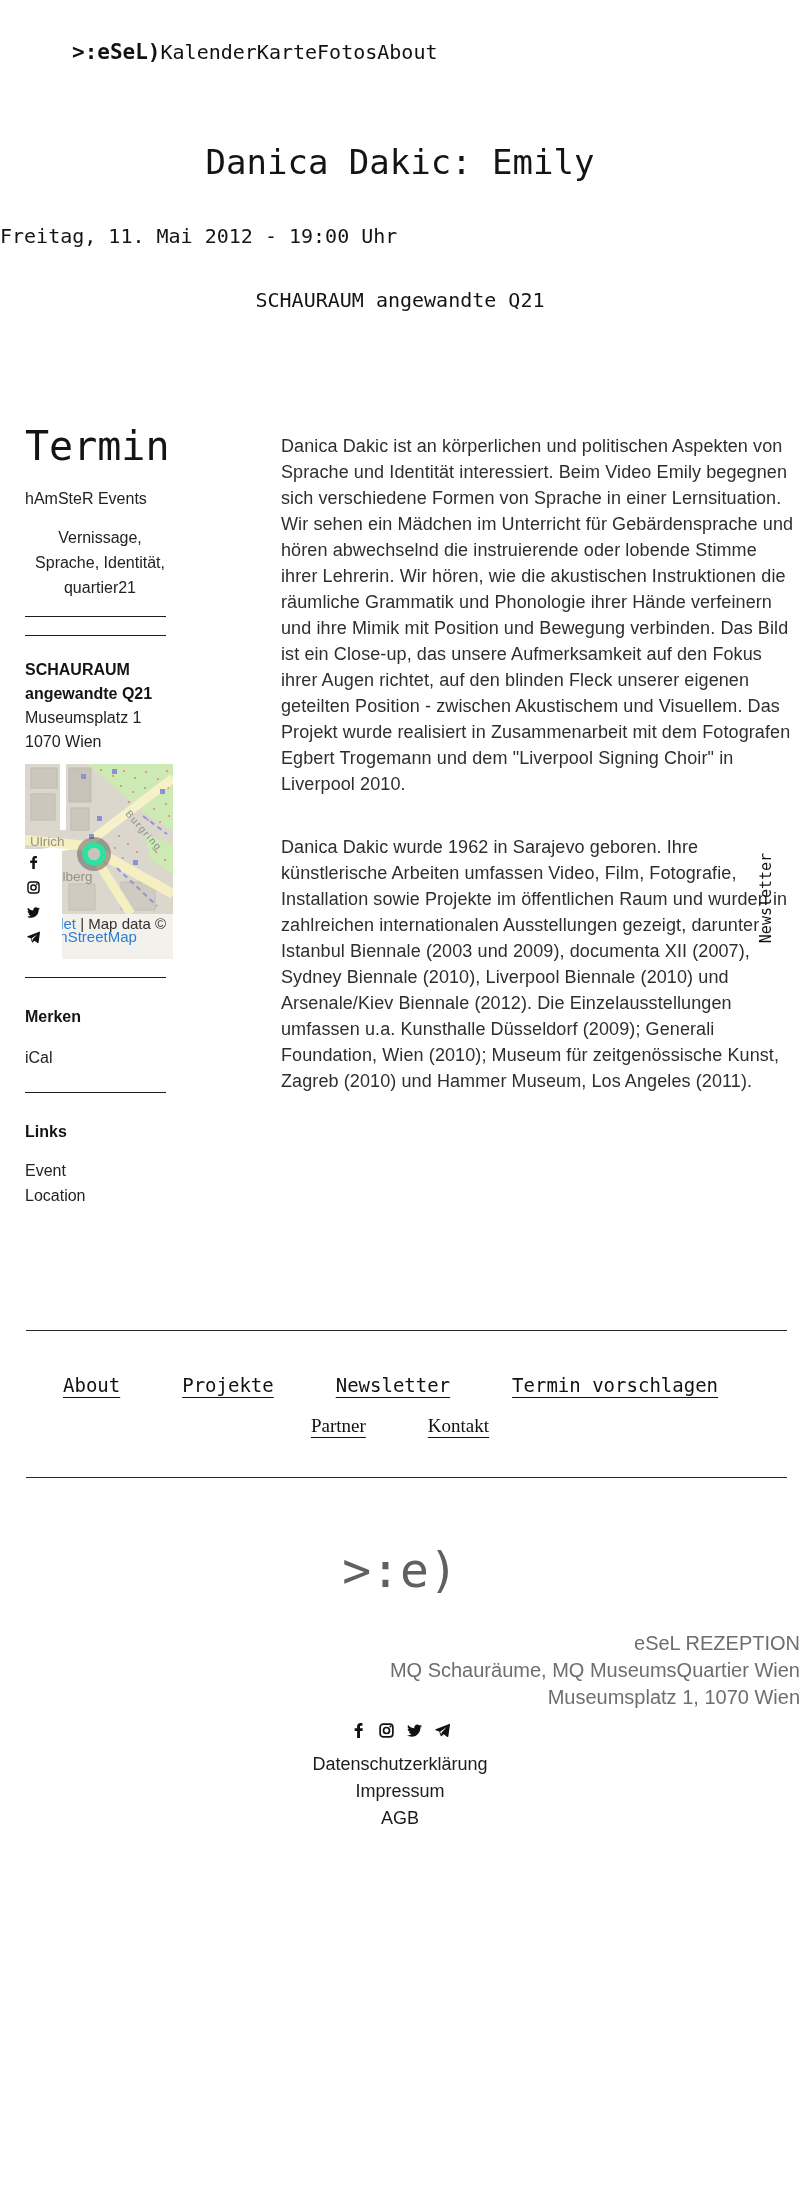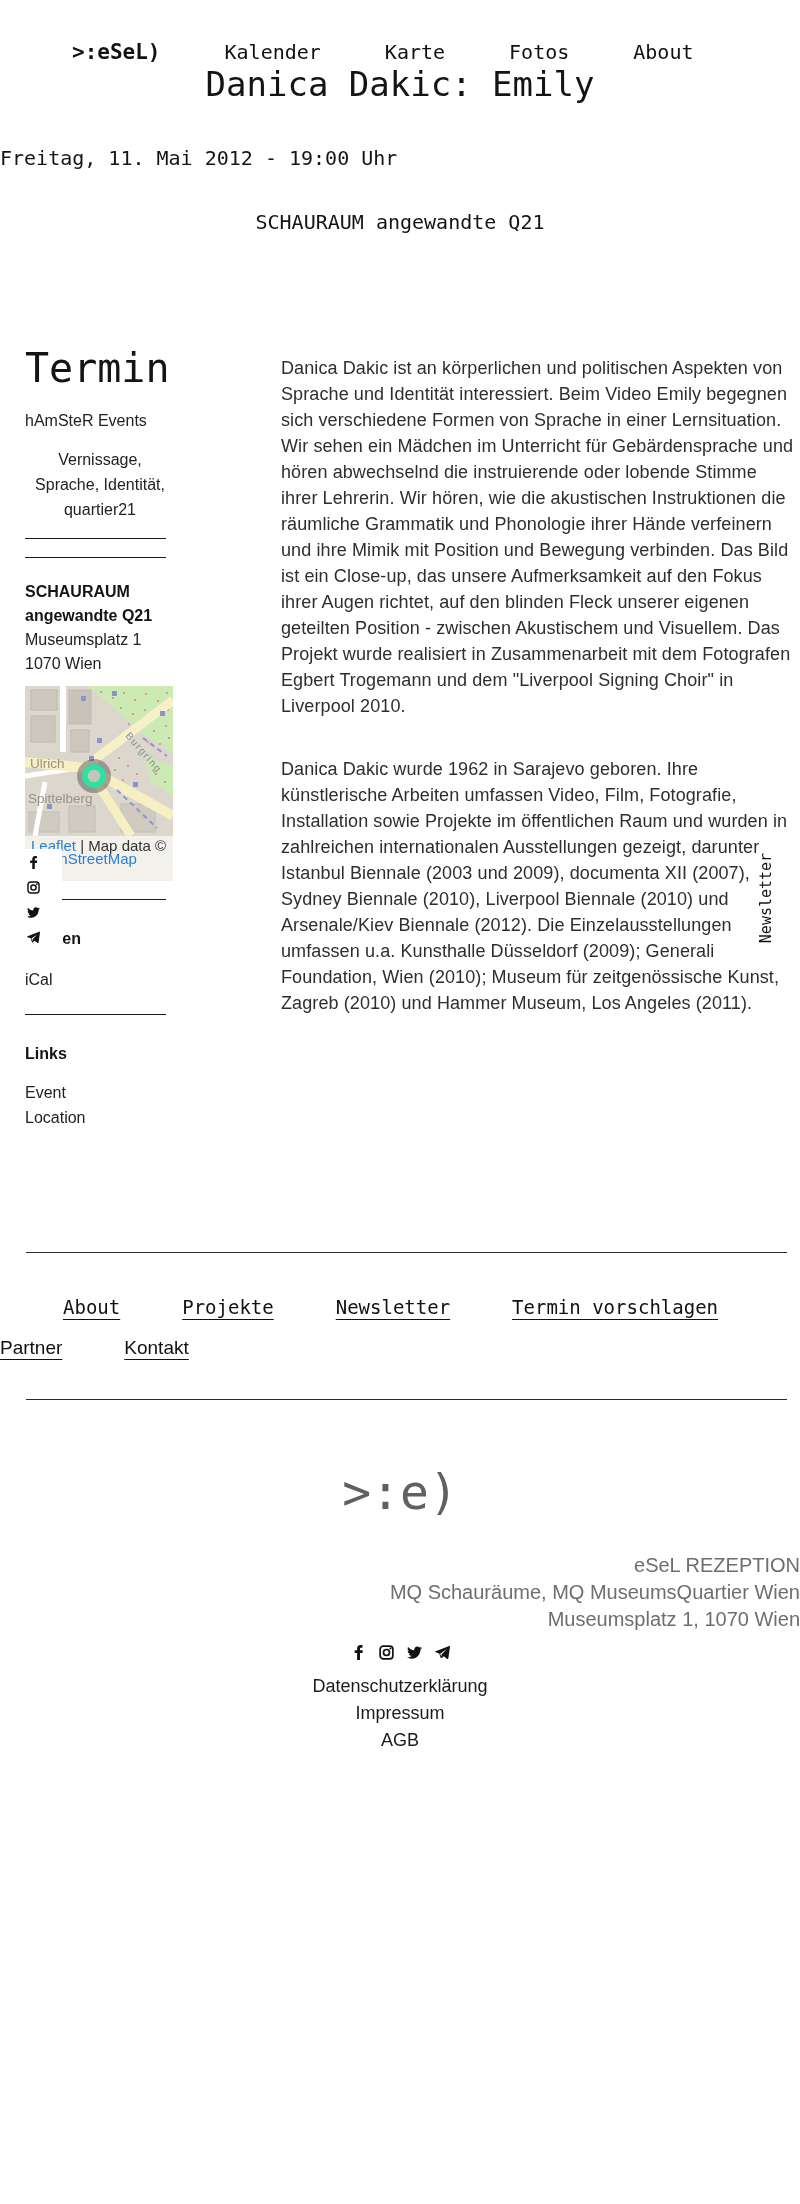--- a/index.html
+++ b/index.html
@@ -3,28 +3,28 @@
 <meta charset="utf-8">
 <style>
   * { margin:0; padding:0; box-sizing:border-box; }
   html,body { background:#fff; }
   body {
     width:800px; min-height:2204px; margin:0 auto; position:relative;
     font-family:"Liberation Sans", sans-serif; color:#262626; overflow-x:hidden;
   }
 
   
-  .nav { display:flex; align-items:flex-start; gap:64px; padding:40px 0 0 72px;
+  .nav { display:flex; align-items:flex-start; padding:40px 0 0 72px;
          font-family:"DejaVu Sans Mono", monospace; font-size:20px; }
   .nav .logo { font-weight:700; font-size:21px; color:#111; text-decoration:none; cursor:pointer; }
   .nav .nav-item { color:#111; cursor:pointer; }
 
   
   .hero-title { text-align:center; font-family:"DejaVu Sans Mono", monospace;
-                font-size:34px; font-weight:400; color:#141414; line-height:41px; }
+                font-size:34px; font-weight:400; color:#141414; margin-top:78px; line-height:41px; }
   .hero-date  { font-family:"DejaVu Sans Mono", monospace;
                 font-size:20px; color:#141414; margin-top:41px; line-height:24px; }
   .hero-venue { text-align:center; font-family:"DejaVu Sans Mono", monospace;
                 font-size:20px; color:#141414; margin-top:40px; line-height:24px; }
 
   
   .content { display:flex; margin-top:117px; padding-left:25px; align-items:flex-start; }
   .sidebar { width:150px; font-size:16px; line-height:25px; color:#222; }
   .sidebar .termin { font-family:"DejaVu Sans Mono", monospace; font-size:40px;
                      font-weight:400; line-height:34px; color:#141414; }
@@ -64,22 +64,22 @@
   
   .newsletter-tab { position:absolute; left:720px; top:889px; width:92px; height:18px;
                     transform:rotate(-90deg); transform-origin:center;
                     font-family:"DejaVu Sans Mono", monospace; font-size:15px; color:#111;
                     text-align:center; cursor:pointer; z-index:6; }
 
   
   .footer-rule { border:0; border-top:1px solid #2a2a2a; margin:122px 13px 0 26px; }
   .footer-links-row1 { display:flex; gap:62px; padding-left:63px; margin-top:42px;
                        font-family:"DejaVu Sans Mono", monospace; font-size:19px; line-height:25px; }
-  .footer-links-row2 { display:flex; gap:62px; margin-top:15px;
-                       font-family:Liberation Sans, sans-serif; font-size:19px; line-height:25px; }
+  .footer-links-row2 { display:flex; gap:62px; justify-content:center; margin-top:15px;
+                       font-family:Liberation Serif, serif; font-size:19px; line-height:25px; }
   .footer-link { color:#111; text-decoration:underline; text-underline-offset:5px; cursor:pointer; }
   .footer-rule2 { border:0; border-top:1px solid #2a2a2a; margin:39px 13px 0 26px; }
 
   
   .footer-logo { text-align:center; font-family:"DejaVu Sans Mono", monospace;
                  font-size:48px; color:#606060; margin-top:60px; line-height:64px; cursor:pointer; }
   .footer-grey { text-align:right; color:#6e6e6e; font-size:20px; line-height:27px; margin-top:28px; }
   .footer-social { display:flex; justify-content:center; gap:13px; margin-top:12px; height:16px; }
   .footer-social .icon { width:15px; height:15px; color:#111; cursor:pointer; }
   .footer-black { text-align:center; color:#1c1c1c; font-size:18px; line-height:27px; margin-top:12px; }

